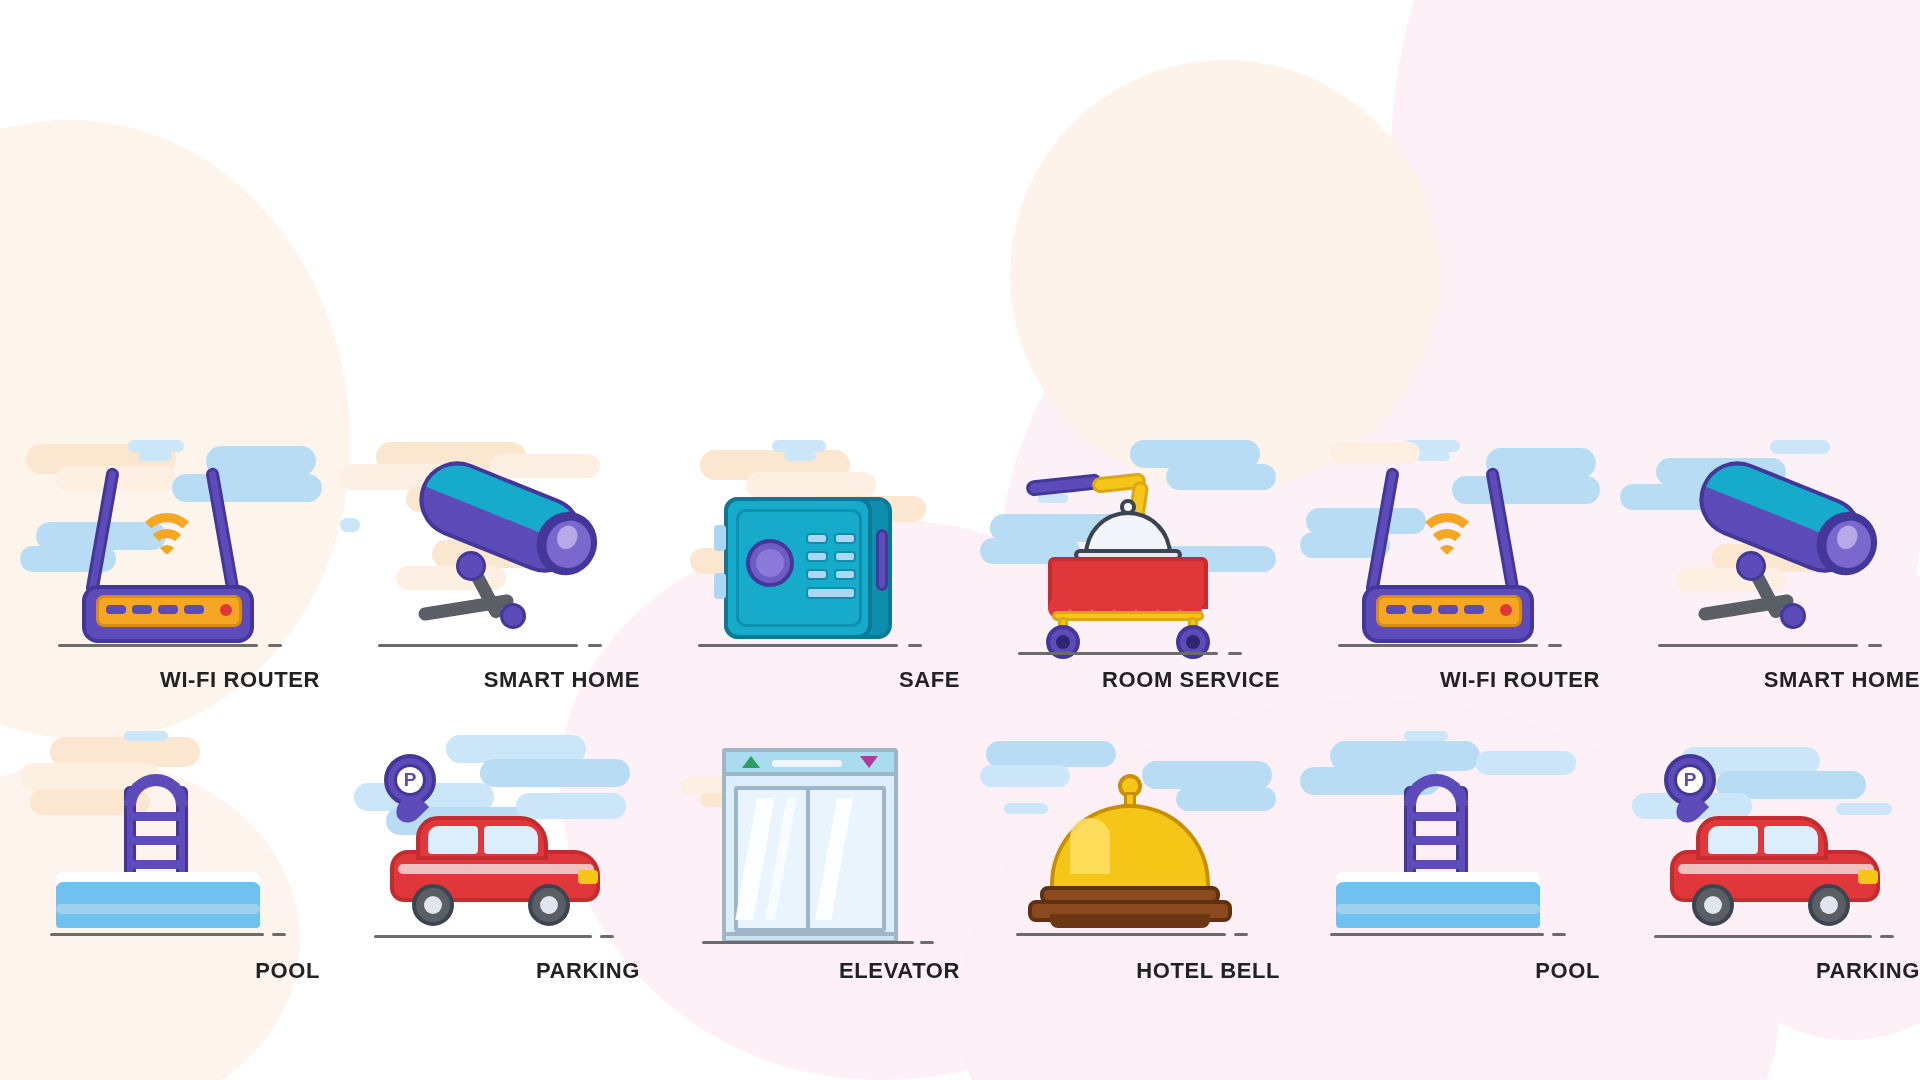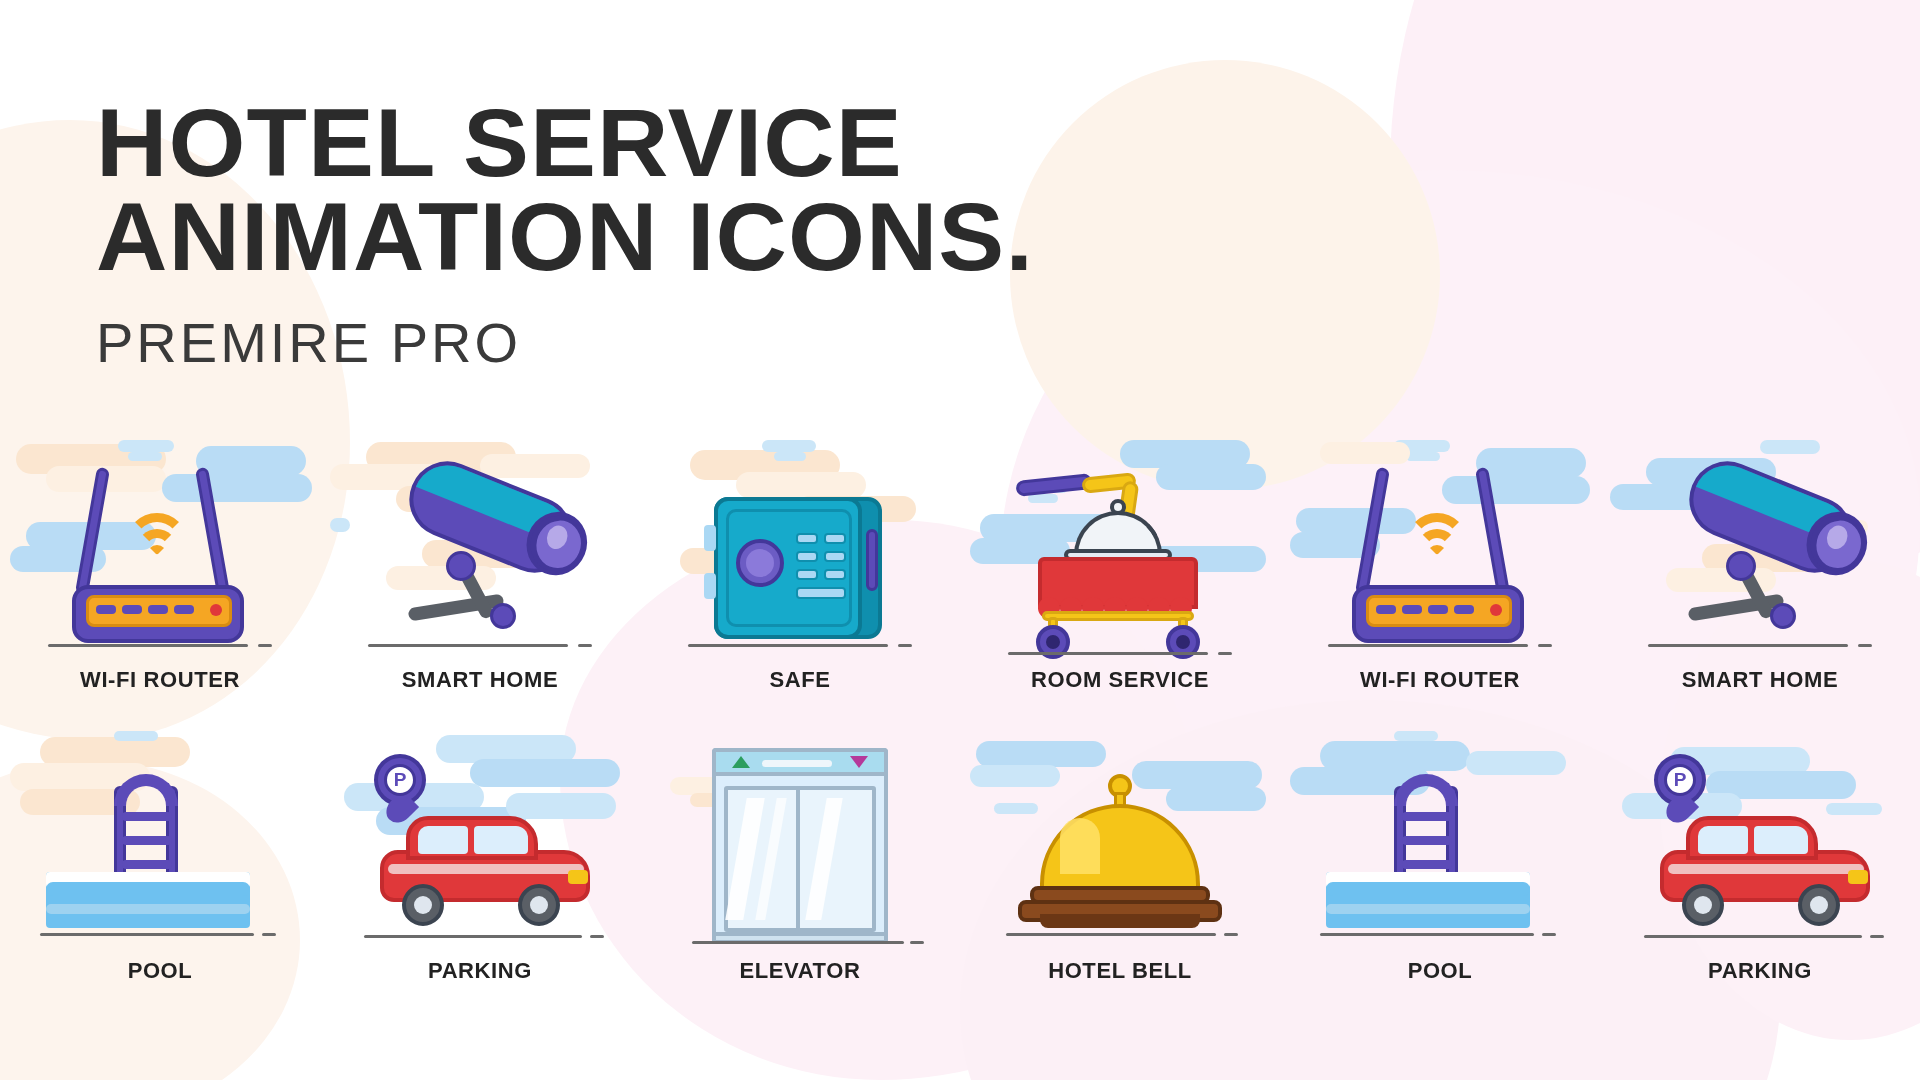--- a/index.html
+++ b/index.html
@@ -100,21 +100,21 @@
     z-index: 6;
     display: flex;
     flex-direction: column;
   }
   .grid-row { display: flex; width: 1920px; }
   .cell {
     width: 320px;
     position: relative;
     display: flex;
     flex-direction: column;
-    align-items: center;
+    align-items: flex-end;
   }
   .icon-area {
     position: relative;
     width: 300px;
     height: 215px;
     display: flex;
     align-items: flex-end;
     justify-content: center;
   }
   .icon-bg { position: absolute; inset: 0; pointer-events: none; }
@@ -170,27 +170,20 @@
 
   <div class="blob blob-pink-tr"></div>
   <div class="blob blob-pink-mid"></div>
   <div class="blob blob-cream-left"></div>
   <div class="blob blob-cream-soft"></div>
   <div class="blob blob-pink-low"></div>
   <div class="blob blob-pink-bottom"></div>
   <div class="blob blob-cream-bottom"></div>
   <div class="blob blob-pink-right-low"></div>
 
-  <div class="header">
-    <div class="title">
-      <span class="title-line">HOTEL SERVICE</span>
-      <span class="title-line">ANIMATION ICONS.</span>
-    </div>
-    <div class="subtitle">PREMIRE PRO</div>
-  </div>
 
   <div class="grid">
 
     <div class="grid-row">
 
       <div class="cell">
         <div class="icon-area">
           <div class="icon-bg">
             <div class="cloud cloud-cream" style="left:6px;  top:4px;   width:150px;height:30px;"></div>
             <div class="cloud cloud-cream2" style="left:36px; top:26px;  width:120px;height:26px;"></div>

